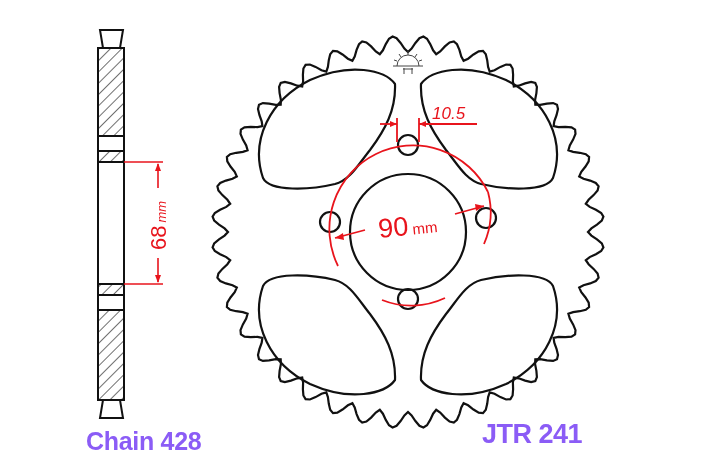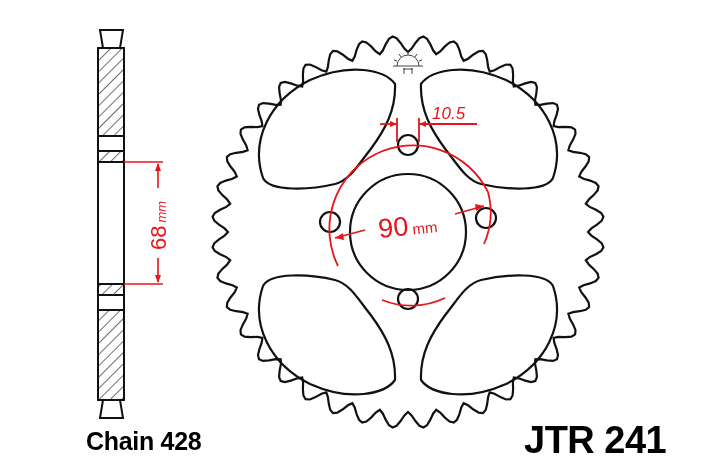--- a/index.html
+++ b/index.html
@@ -1,20 +1,20 @@
 <!DOCTYPE html>
 <html><head>
 <meta charset="utf-8">
 <style>
   html, body { margin: 0; padding: 0; background: #ffffff; }
   body { width: 705px; height: 469px; position: relative; overflow: hidden; font-family: "Liberation Sans", sans-serif; }
   svg { position: absolute; left: 0; top: 0; }
-  .label { position: absolute; font-family: "Liberation Sans", sans-serif; font-weight: bold; color: #000000; }
+  .label { position: absolute; font-family: "Liberation Sans", sans-serif; font-weight: bold; color: #8b5cf6; }
   #chain-label { left: 86px; top: 427px; font-size: 25px; letter-spacing: -0.3px; }
-  #part-label { left: 524px; top: 419px; font-size: 38px; letter-spacing: -0.5px; }
+  #part-label { left: 482px; top: 419px; font-size: 27px; letter-spacing: -0.5px; }
 </style>
 </head>
 <body>
 
 <svg width="705" height="469" viewBox="0 0 705 469">
   <defs>
     <pattern id="hatch" patternUnits="userSpaceOnUse" width="8" height="8" patternTransform="rotate(45)">
       <line x1="0" y1="0" x2="0" y2="8" stroke="#222" stroke-width="1.3"></line>
     </pattern>
   </defs>

